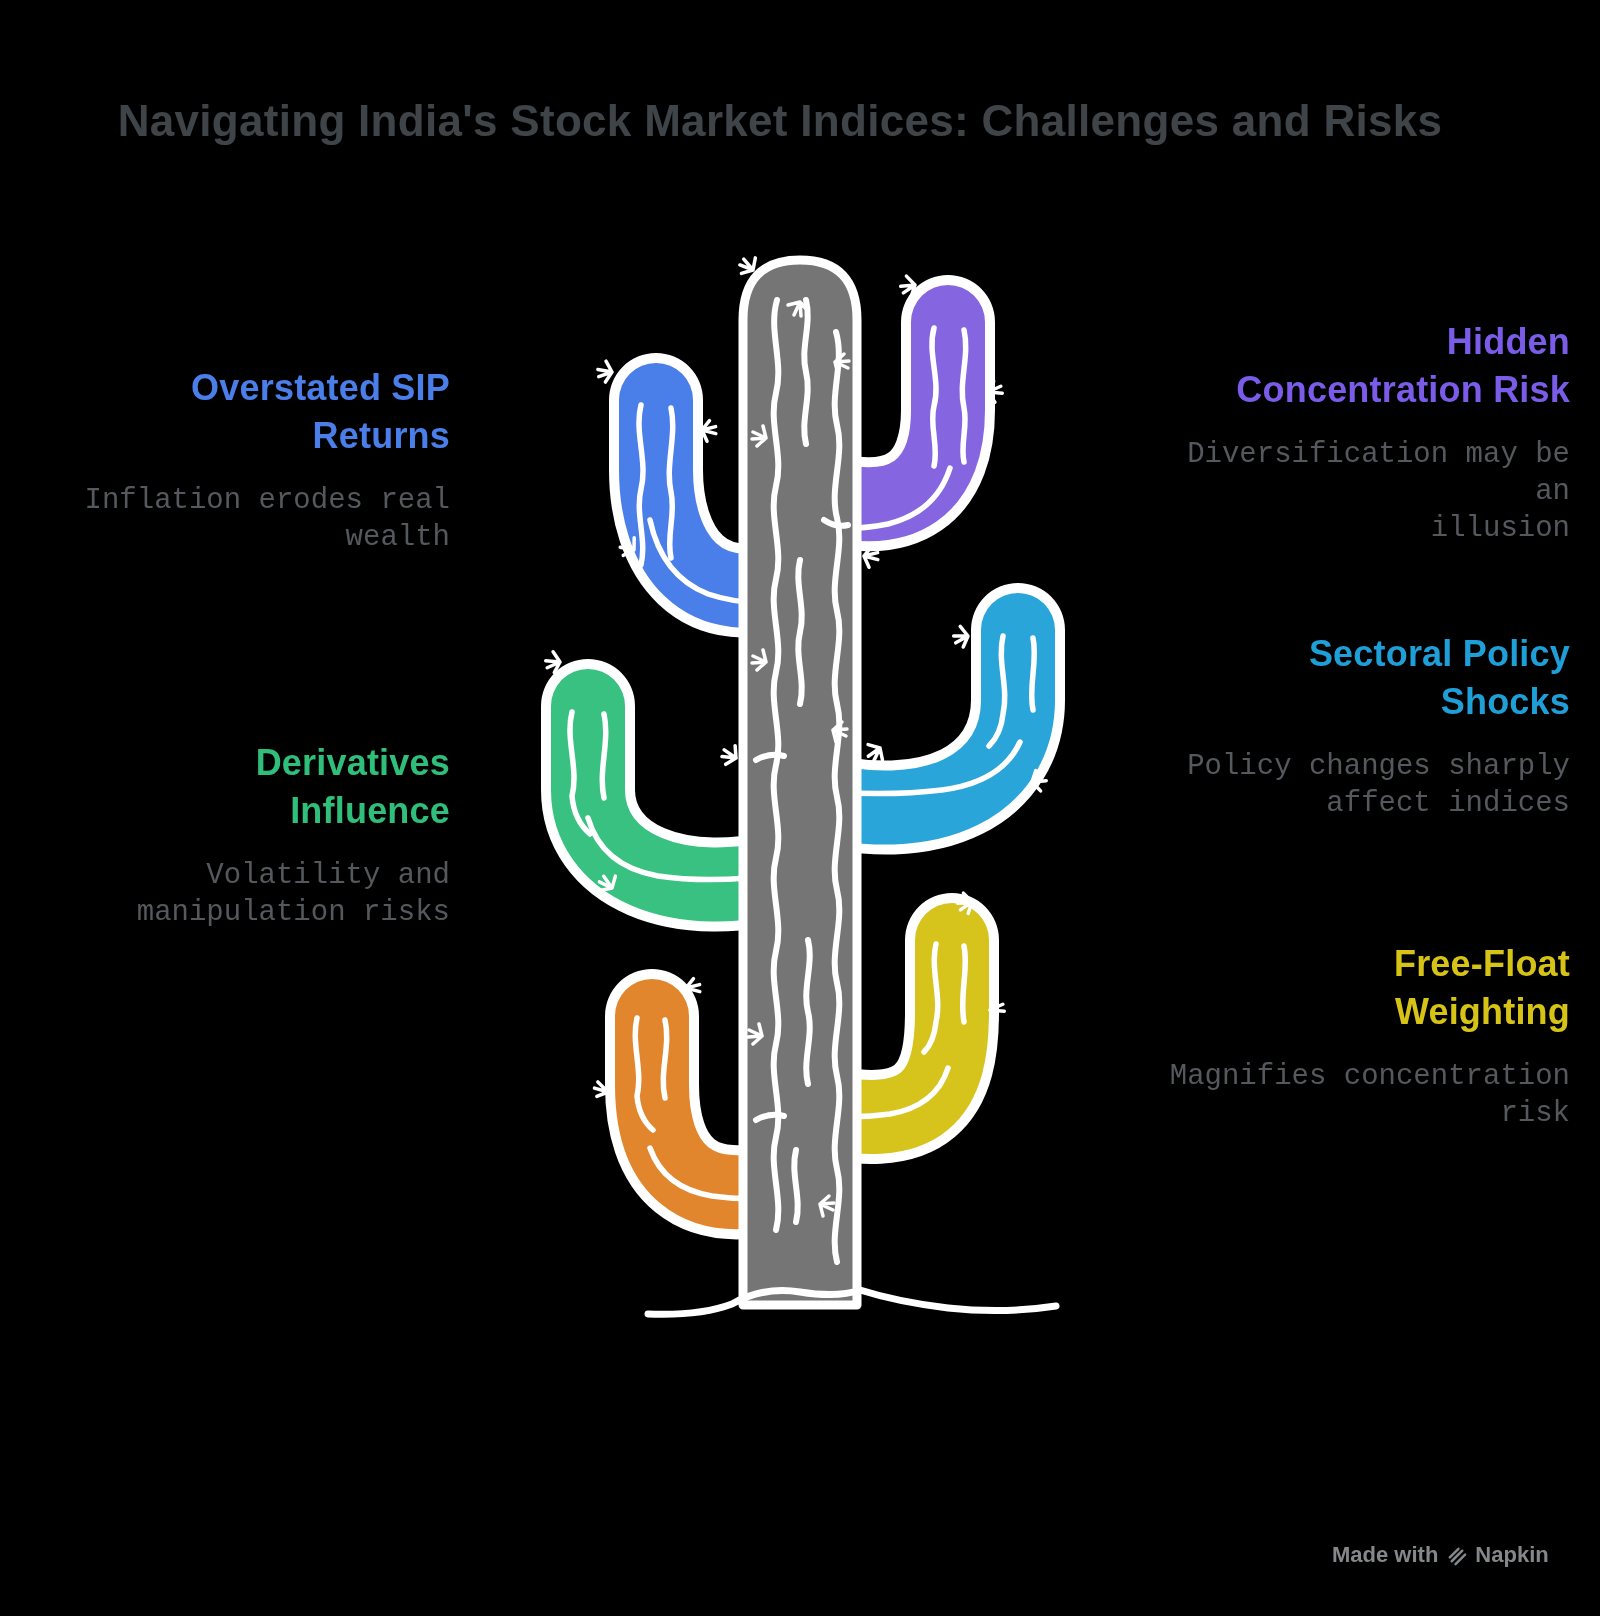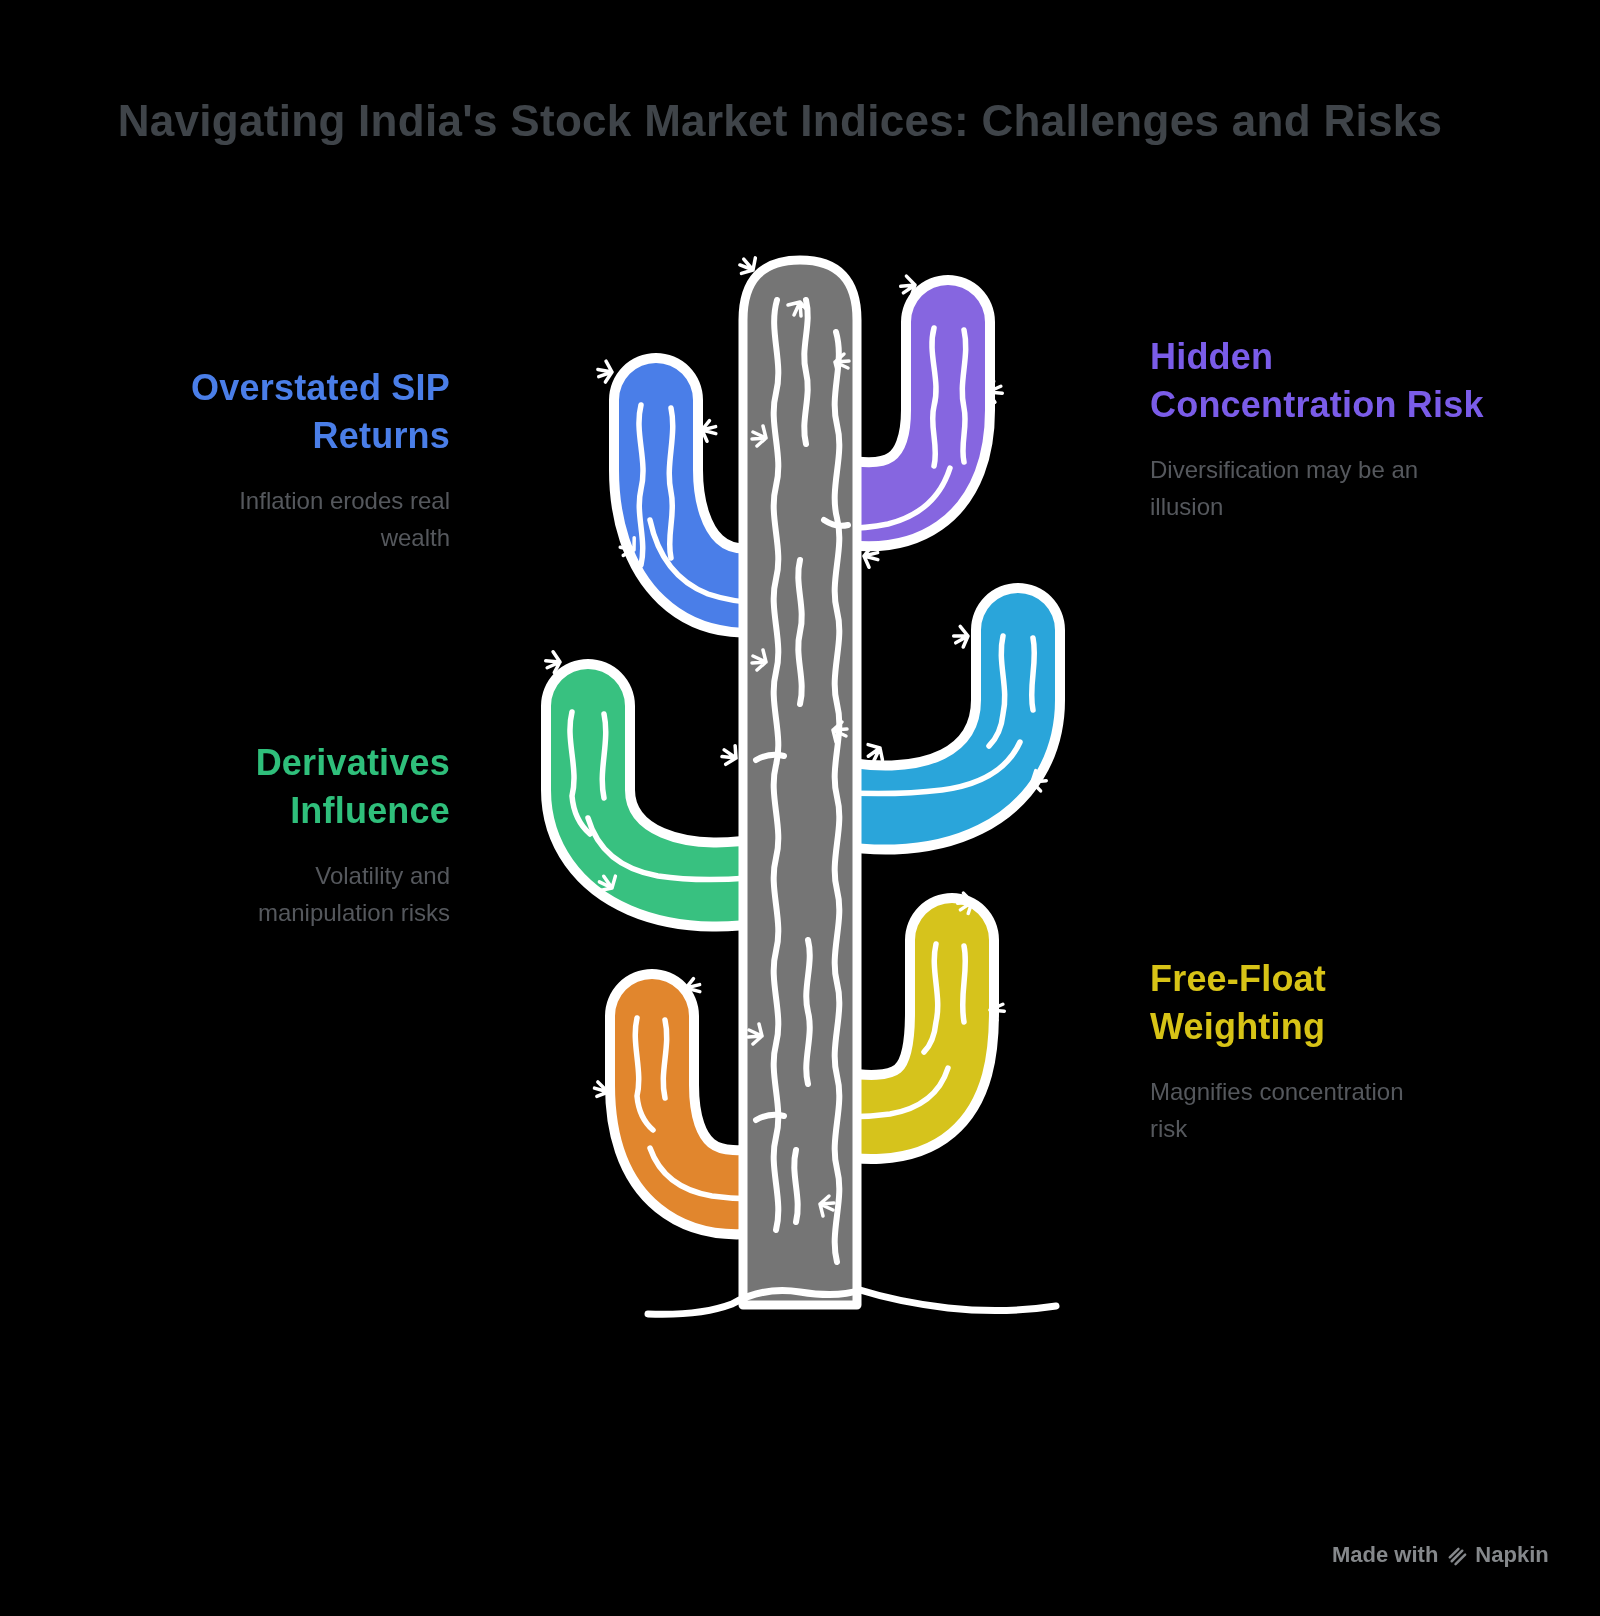--- a/index.html
+++ b/index.html
@@ -2,23 +2,23 @@
 <html><head>
 <meta charset="utf-8">
 <style>
   html,body{margin:0;padding:0;background:#000;}
   .stage{position:relative;width:1600px;height:1616px;background:#000;overflow:hidden;
          font-family:"Liberation Sans",sans-serif;}
   .title{position:absolute;top:96px;left:0;width:1560px;text-align:center;
          font-size:44px;font-weight:700;color:#3f4449;letter-spacing:0.3px;}
   .block{position:absolute;}
   .block .heading{font-weight:700;font-size:36px;line-height:48px;white-space:pre-line;letter-spacing:0.2px;}
-  .block .desc{margin-top:22px;font-size:24px;line-height:37px;color:#55585d;white-space:pre-line;}
+  .block .desc{margin-top:22px;font-size:29px;line-height:37px;color:#55585d;white-space:pre-line;font-family:Liberation Mono, monospace;}
   .block.left{width:380px;text-align:right;}
-  .block.right{width:420px;text-align:left;margin-top:15px;}
+  .block.right{width:420px;text-align:right;}
   .cactus{position:absolute;left:0;top:0;}
   .footer{position:absolute;left:1332px;top:1542px;display:flex;align-items:center;gap:7px;
           color:#85888b;font-size:22px;font-weight:700;cursor:pointer;text-align:right;}
   .footer svg{display:block;}
 </style>
 </head>
 <body>
 
 <div class="stage">
 
@@ -153,20 +153,26 @@
   <div class="block left" style="top:1024px;right:1150px;">
   </div>
 
   <div class="block right" style="top:318px;left:1150px;">
     <div class="heading" style="color: rgb(122, 92, 232);">Hidden
 Concentration Risk</div>
     <div class="desc">Diversification may be an
 illusion</div>
   </div>
 
+  <div class="block right" style="top:630px;left:1150px;">
+    <div class="heading" style="color: rgb(31, 159, 216);">Sectoral Policy
+Shocks</div>
+    <div class="desc">Policy changes sharply
+affect indices</div>
+  </div>
 
   <div class="block right" style="top:940px;left:1150px;">
     <div class="heading" style="color: rgb(215, 195, 22);">Free-Float
 Weighting</div>
     <div class="desc">Magnifies concentration
 risk</div>
   </div>
 
   <div class="footer">
     <span>Made with</span>

